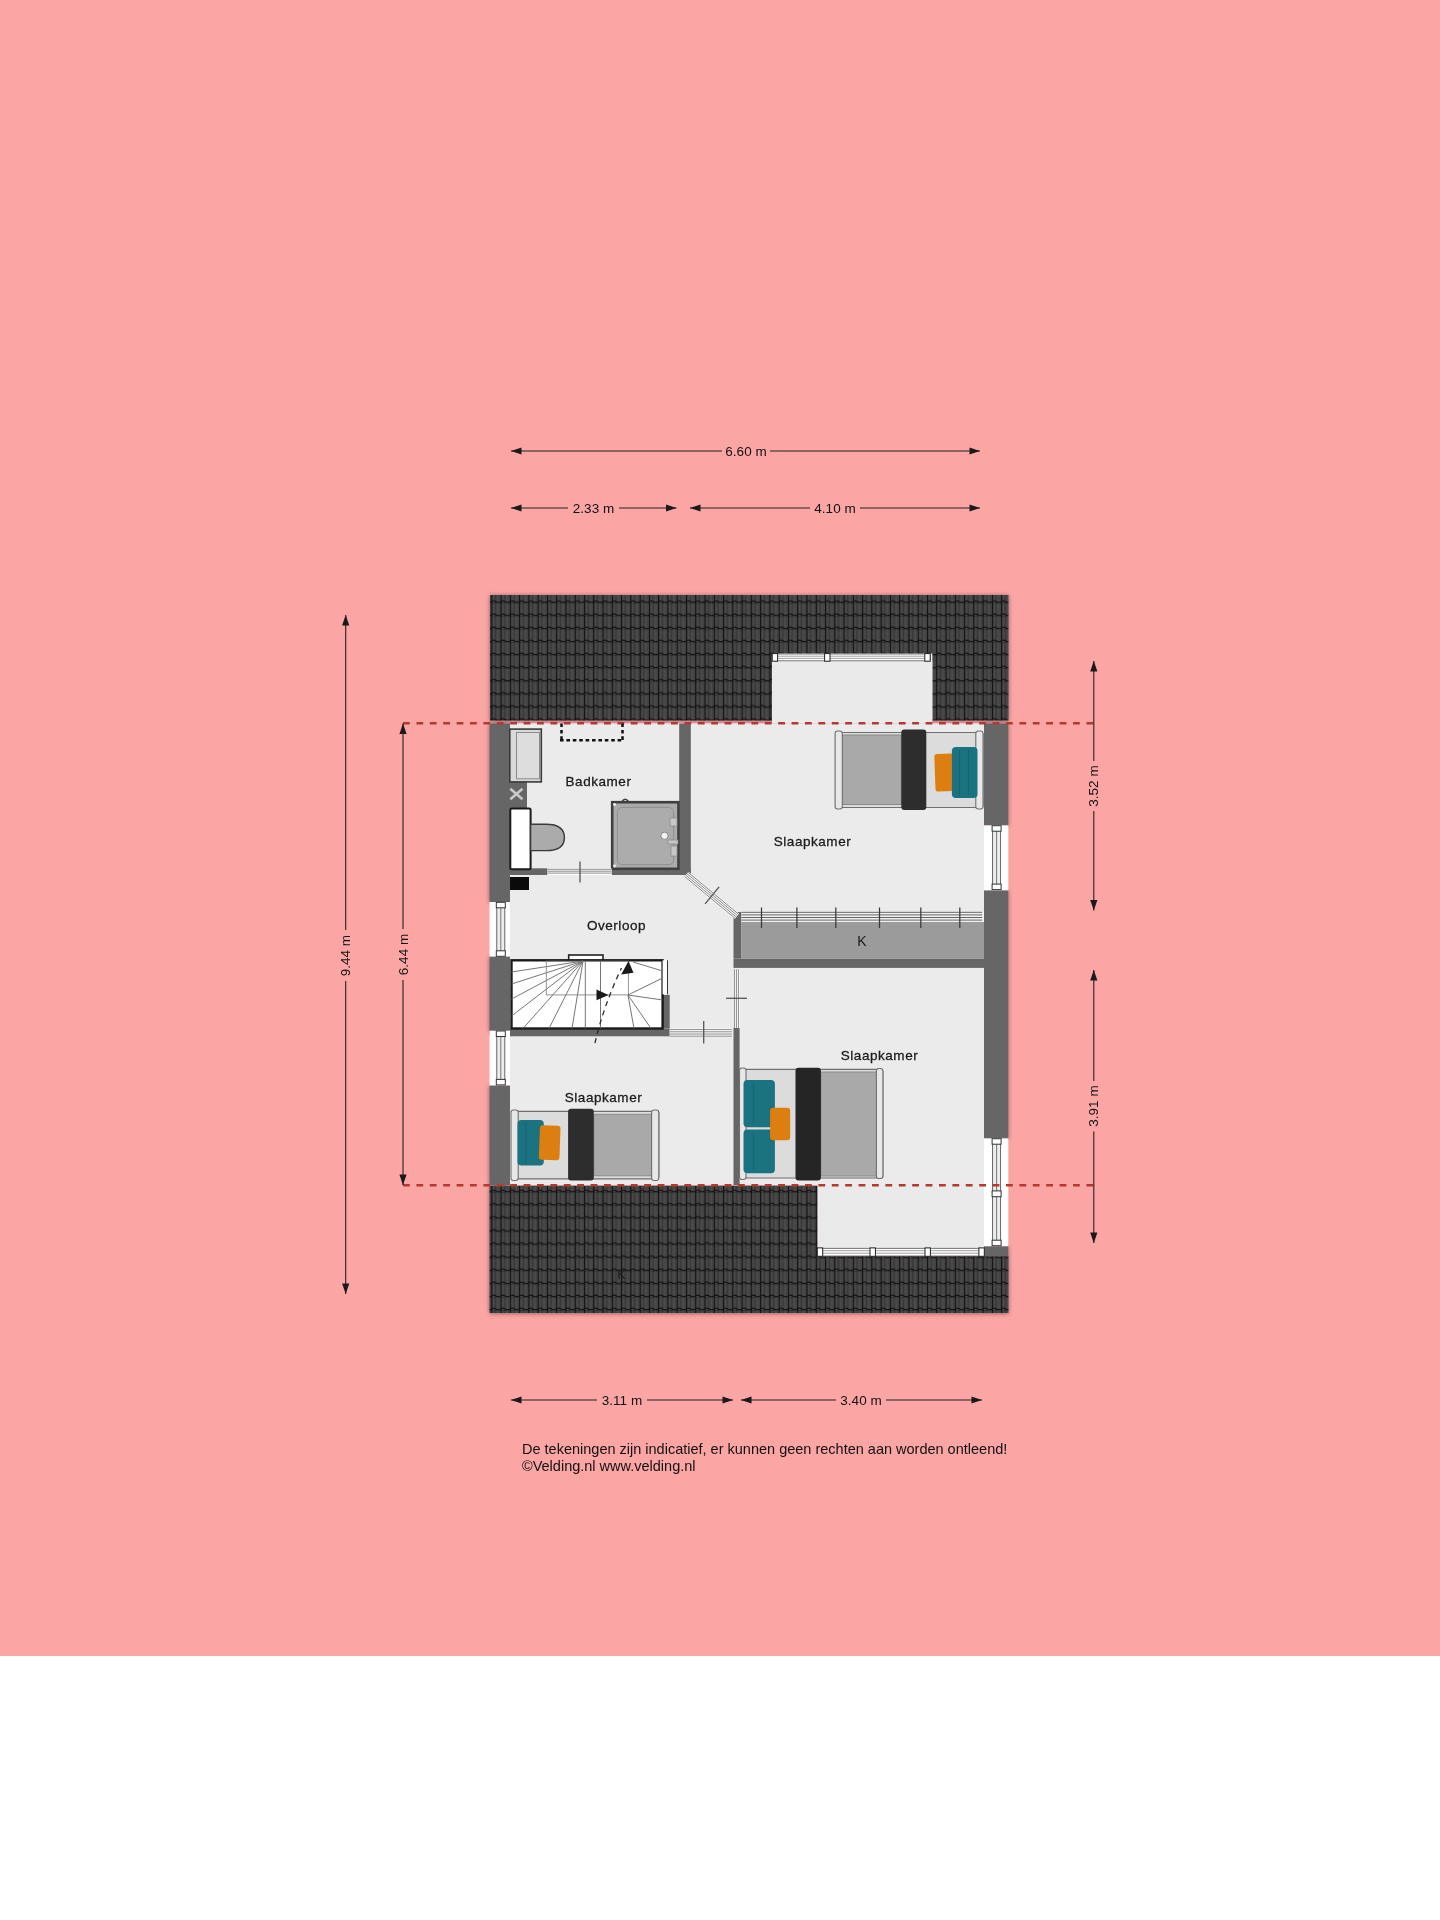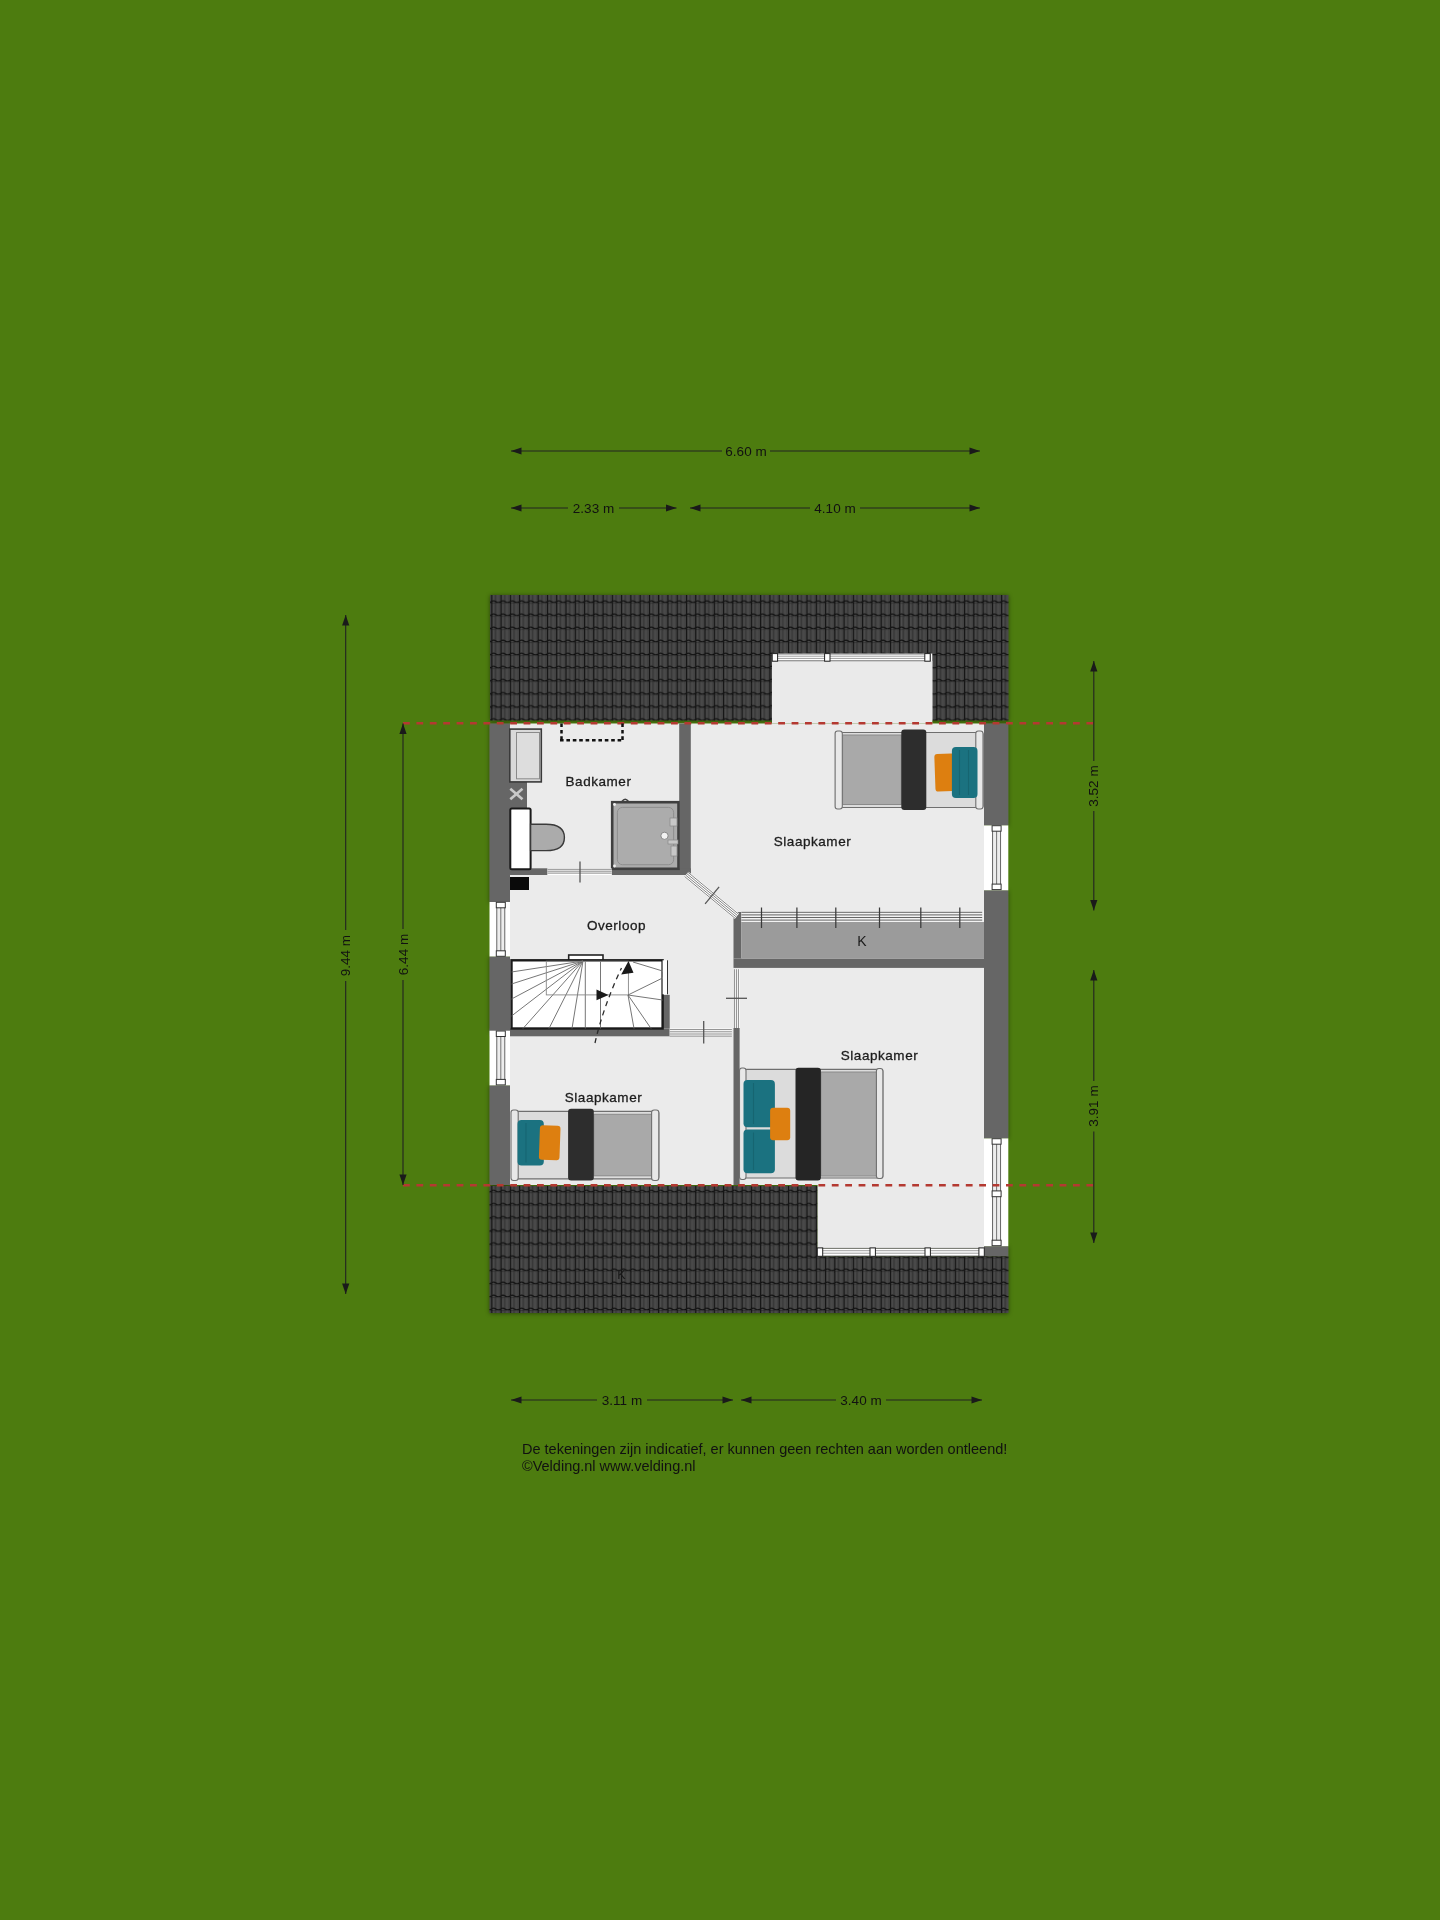--- a/index.html
+++ b/index.html
@@ -1,16 +1,16 @@
 <!DOCTYPE html>
 <html><head>
 <meta charset="utf-8">
 <style>
   html,body{margin:0;padding:0;background:#ffffff;}
-  #page{position:relative;width:1440px;height:1920px;background:#4d7c0f;overflow:hidden;
+  #page{position:relative;width:1440px;height:1656px;background:#fca5a5;overflow:hidden;
         font-family:"Liberation Sans", sans-serif;}
   svg{position:absolute;left:0;top:0;opacity:0.999;}
 </style>
 </head>
 <body>
 <div id="page">
 <svg width="1440" height="1920" viewBox="0 0 1440 1920">
 <defs>
   <pattern id="tile" width="9.27" height="13.1" patternUnits="userSpaceOnUse">
     <rect width="9.27" height="13.1" fill="#434343"></rect>

